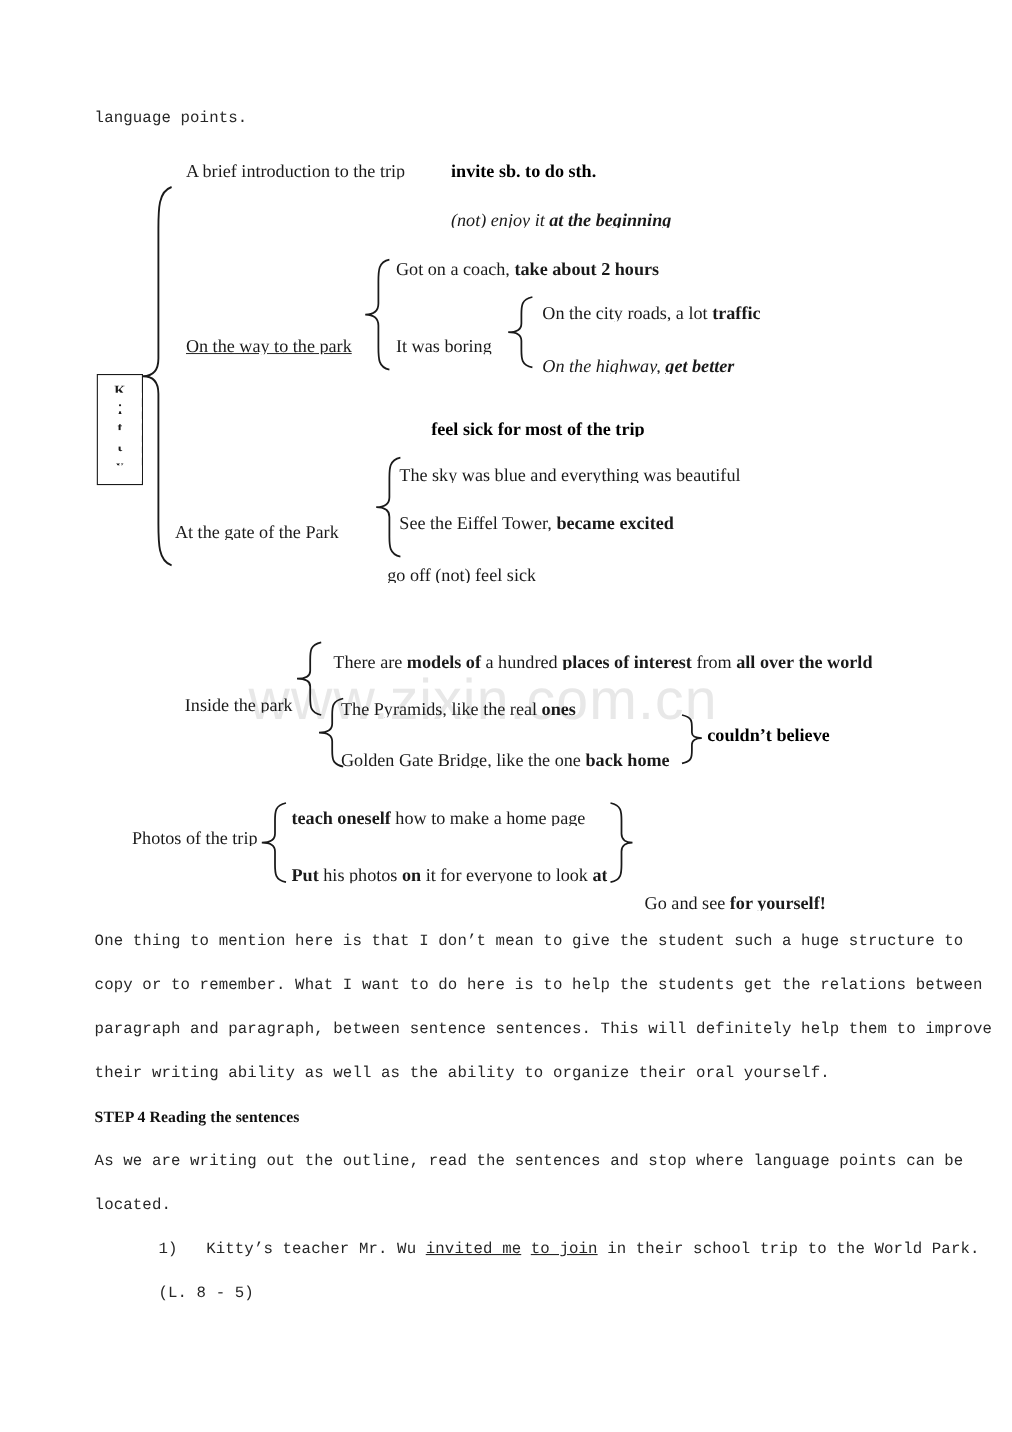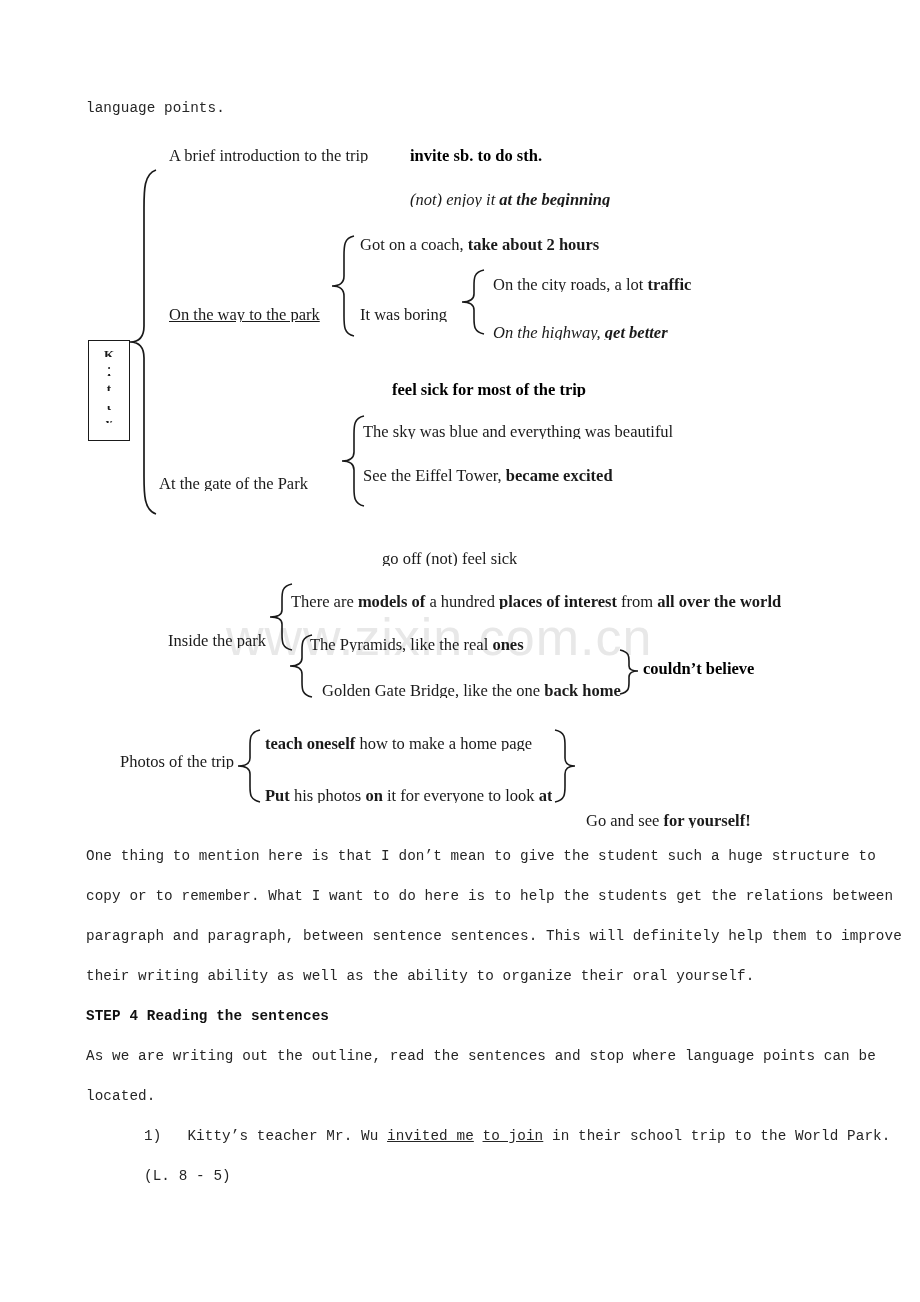--- a/index.html
+++ b/index.html
@@ -19,21 +19,21 @@
   
   .abs { position: absolute; white-space: nowrap; }
 
   
   .mono {
     font-family: "Liberation Mono", "DejaVu Sans Mono", monospace;
     font-size: 14.3px;
     color: #262626;
     letter-spacing: 0.1px;
   }
-  .mono-bold { font-weight: bold; color: #111; }
+  .mono-bold { font-weight: bold; color: #111; font-family: Liberation Serif, serif; }
 
   
   .dia {
     font-family: "Liberation Serif", "DejaVu Serif", serif;
     font-size: 16.5px;
     color: #1a1a1a;
   }
   .dia b { font-weight: bold; }
   .dia-bold {
     font-family: "Liberation Serif", "DejaVu Serif", serif;
@@ -186,52 +186,52 @@
 </div>
 
 <div class="abs dia" style="left:363px; top:422px;">
   <span class="clip" style="height:17px;">The sky was blue and everything was beautiful</span>
 </div>
 
 <div class="abs dia" style="left:363px; top:466px;">
   <span class="clip" style="height:17px;"><span>See the Eiffel Tower, </span><b>became excited</b></span>
 </div>
 
-<div class="abs dia" style="left:382px; top:513px;margin-top:36px;">
+<div class="abs dia" style="left:352px; top:513px;">
   <span class="clip" style="height:17px;">go off   (not) feel sick</span>
 </div>
 
 <div class="abs dia" style="left:168px; top:631px;">
   <span class="clip" style="height:17px;">Inside the park</span>
 </div>
 
 <div class="brace" style="left:268px; top:582px;">
   <svg width="26" height="70" viewBox="0 0 26 70">
     <path d="M24 2 C14 4, 14 10, 14 18 L14 28 C14 33, 9 35, 2 35
              C9 35, 14 37, 14 42 L14 52 C14 60, 14 66, 24 68" fill="none" stroke="#1a1a1a" stroke-width="1.6"></path>
   </svg>
 </div>
 
 <div class="abs dia" style="left:291px; top:592px;">
-  <span class="clip" style="height:17px;">There are <b>models of</b> a hundred <b>places of interest</b> from <b>all over the world</b></span>
+  <span class="clip" style="height:17px;margin-left:12px;">There are <b>models of</b> a hundred <b>places of interest</b> from <b>all over the world</b></span>
 </div>
 
 <div class="brace" style="left:288px; top:633px;">
   <svg width="26" height="66" viewBox="0 0 26 66">
     <path d="M24 2 C14 4, 14 10, 14 17 L14 25 C14 31, 9 33, 2 33
              C9 33, 14 35, 14 41 L14 49 C14 56, 14 62, 24 64" fill="none" stroke="#1a1a1a" stroke-width="1.6"></path>
   </svg>
 </div>
 
 <div class="abs dia" style="left:310px; top:635px;">
   <span class="clip" style="height:17px;">The Pyramids, like the real <b>ones</b></span>
 </div>
 
 <div class="abs dia" style="left:310px; top:681px;">
-  <span class="clip" style="height:17px;margin-left:12px;">Golden Gate Bridge, like the one <b>back home</b></span>
+  <span class="clip" style="height:17px;">Golden Gate Bridge, like the one <b>back home</b></span>
 </div>
 
 <div class="brace" style="left:618px; top:648px;">
   <svg width="22" height="48" viewBox="0 0 22 48">
     <path d="M2 2 C11 4, 11 8, 11 13 L11 18 C11 22, 15 23, 20 23
              C15 23, 11 25, 11 29 L11 34 C11 40, 11 44, 2 46" fill="none" stroke="#1a1a1a" stroke-width="1.6"></path>
   </svg>
 </div>
 
 <div class="abs dia-bold" style="left:643px; top:659px;">

